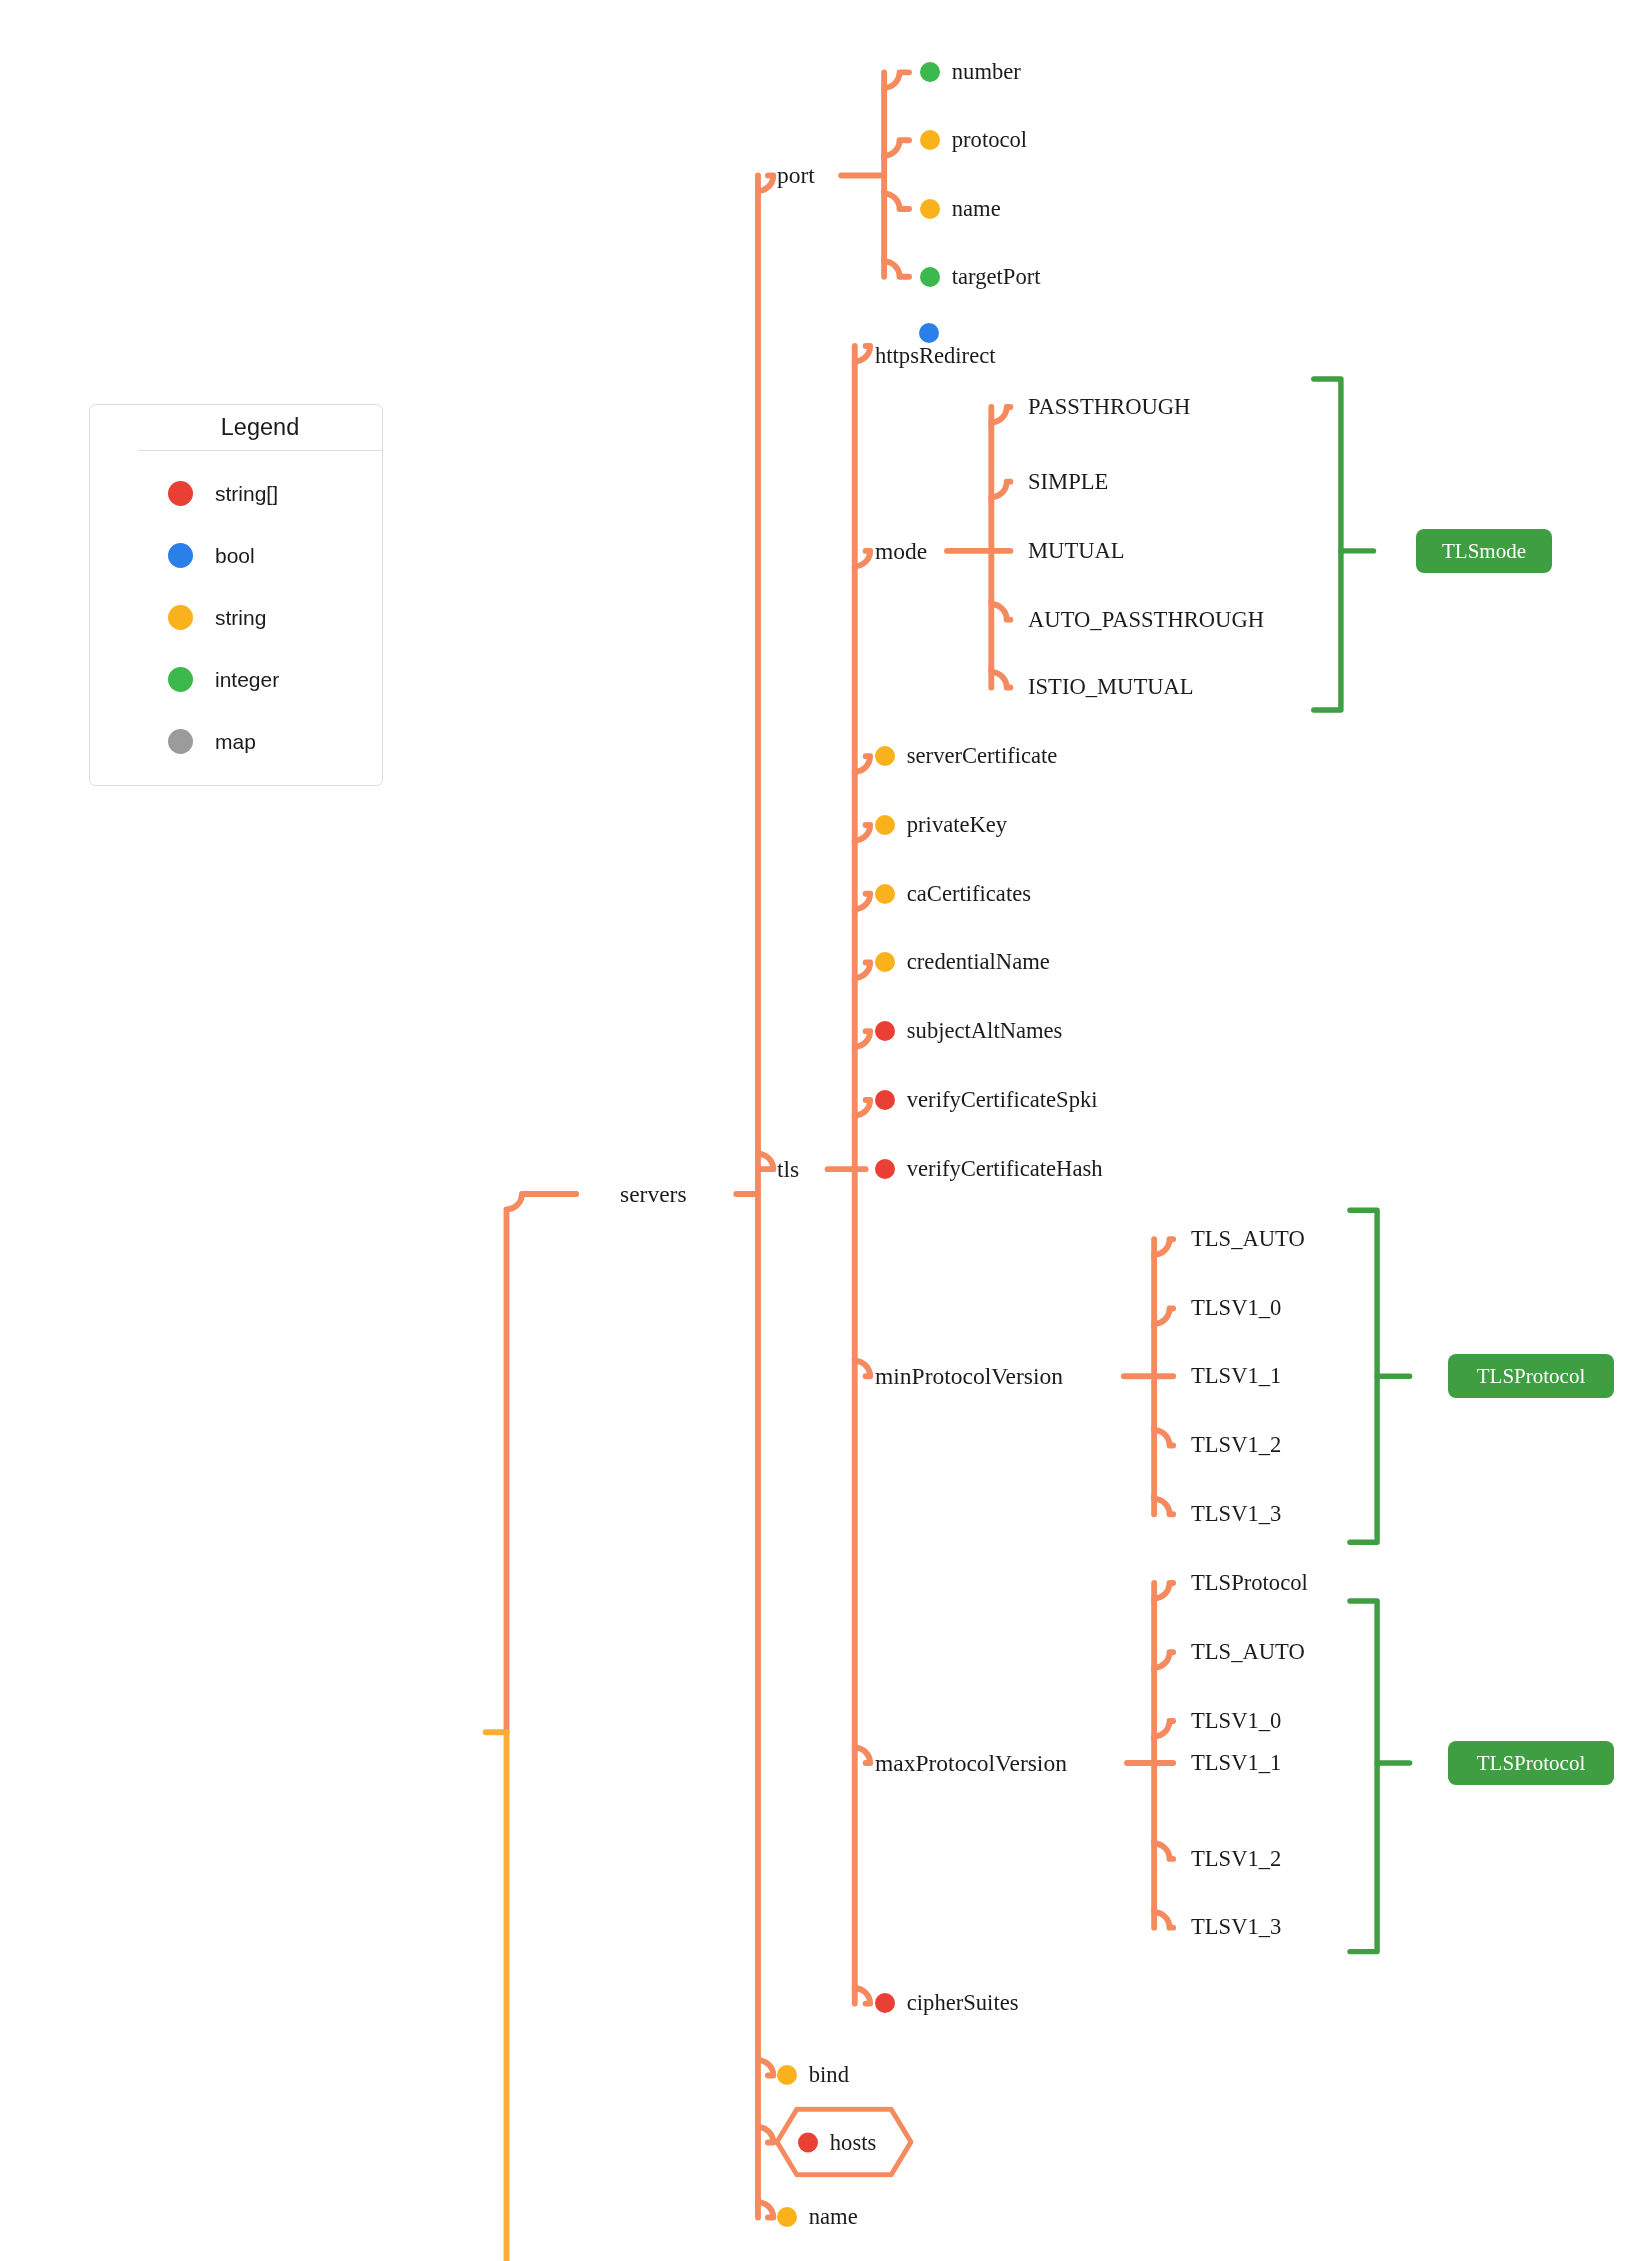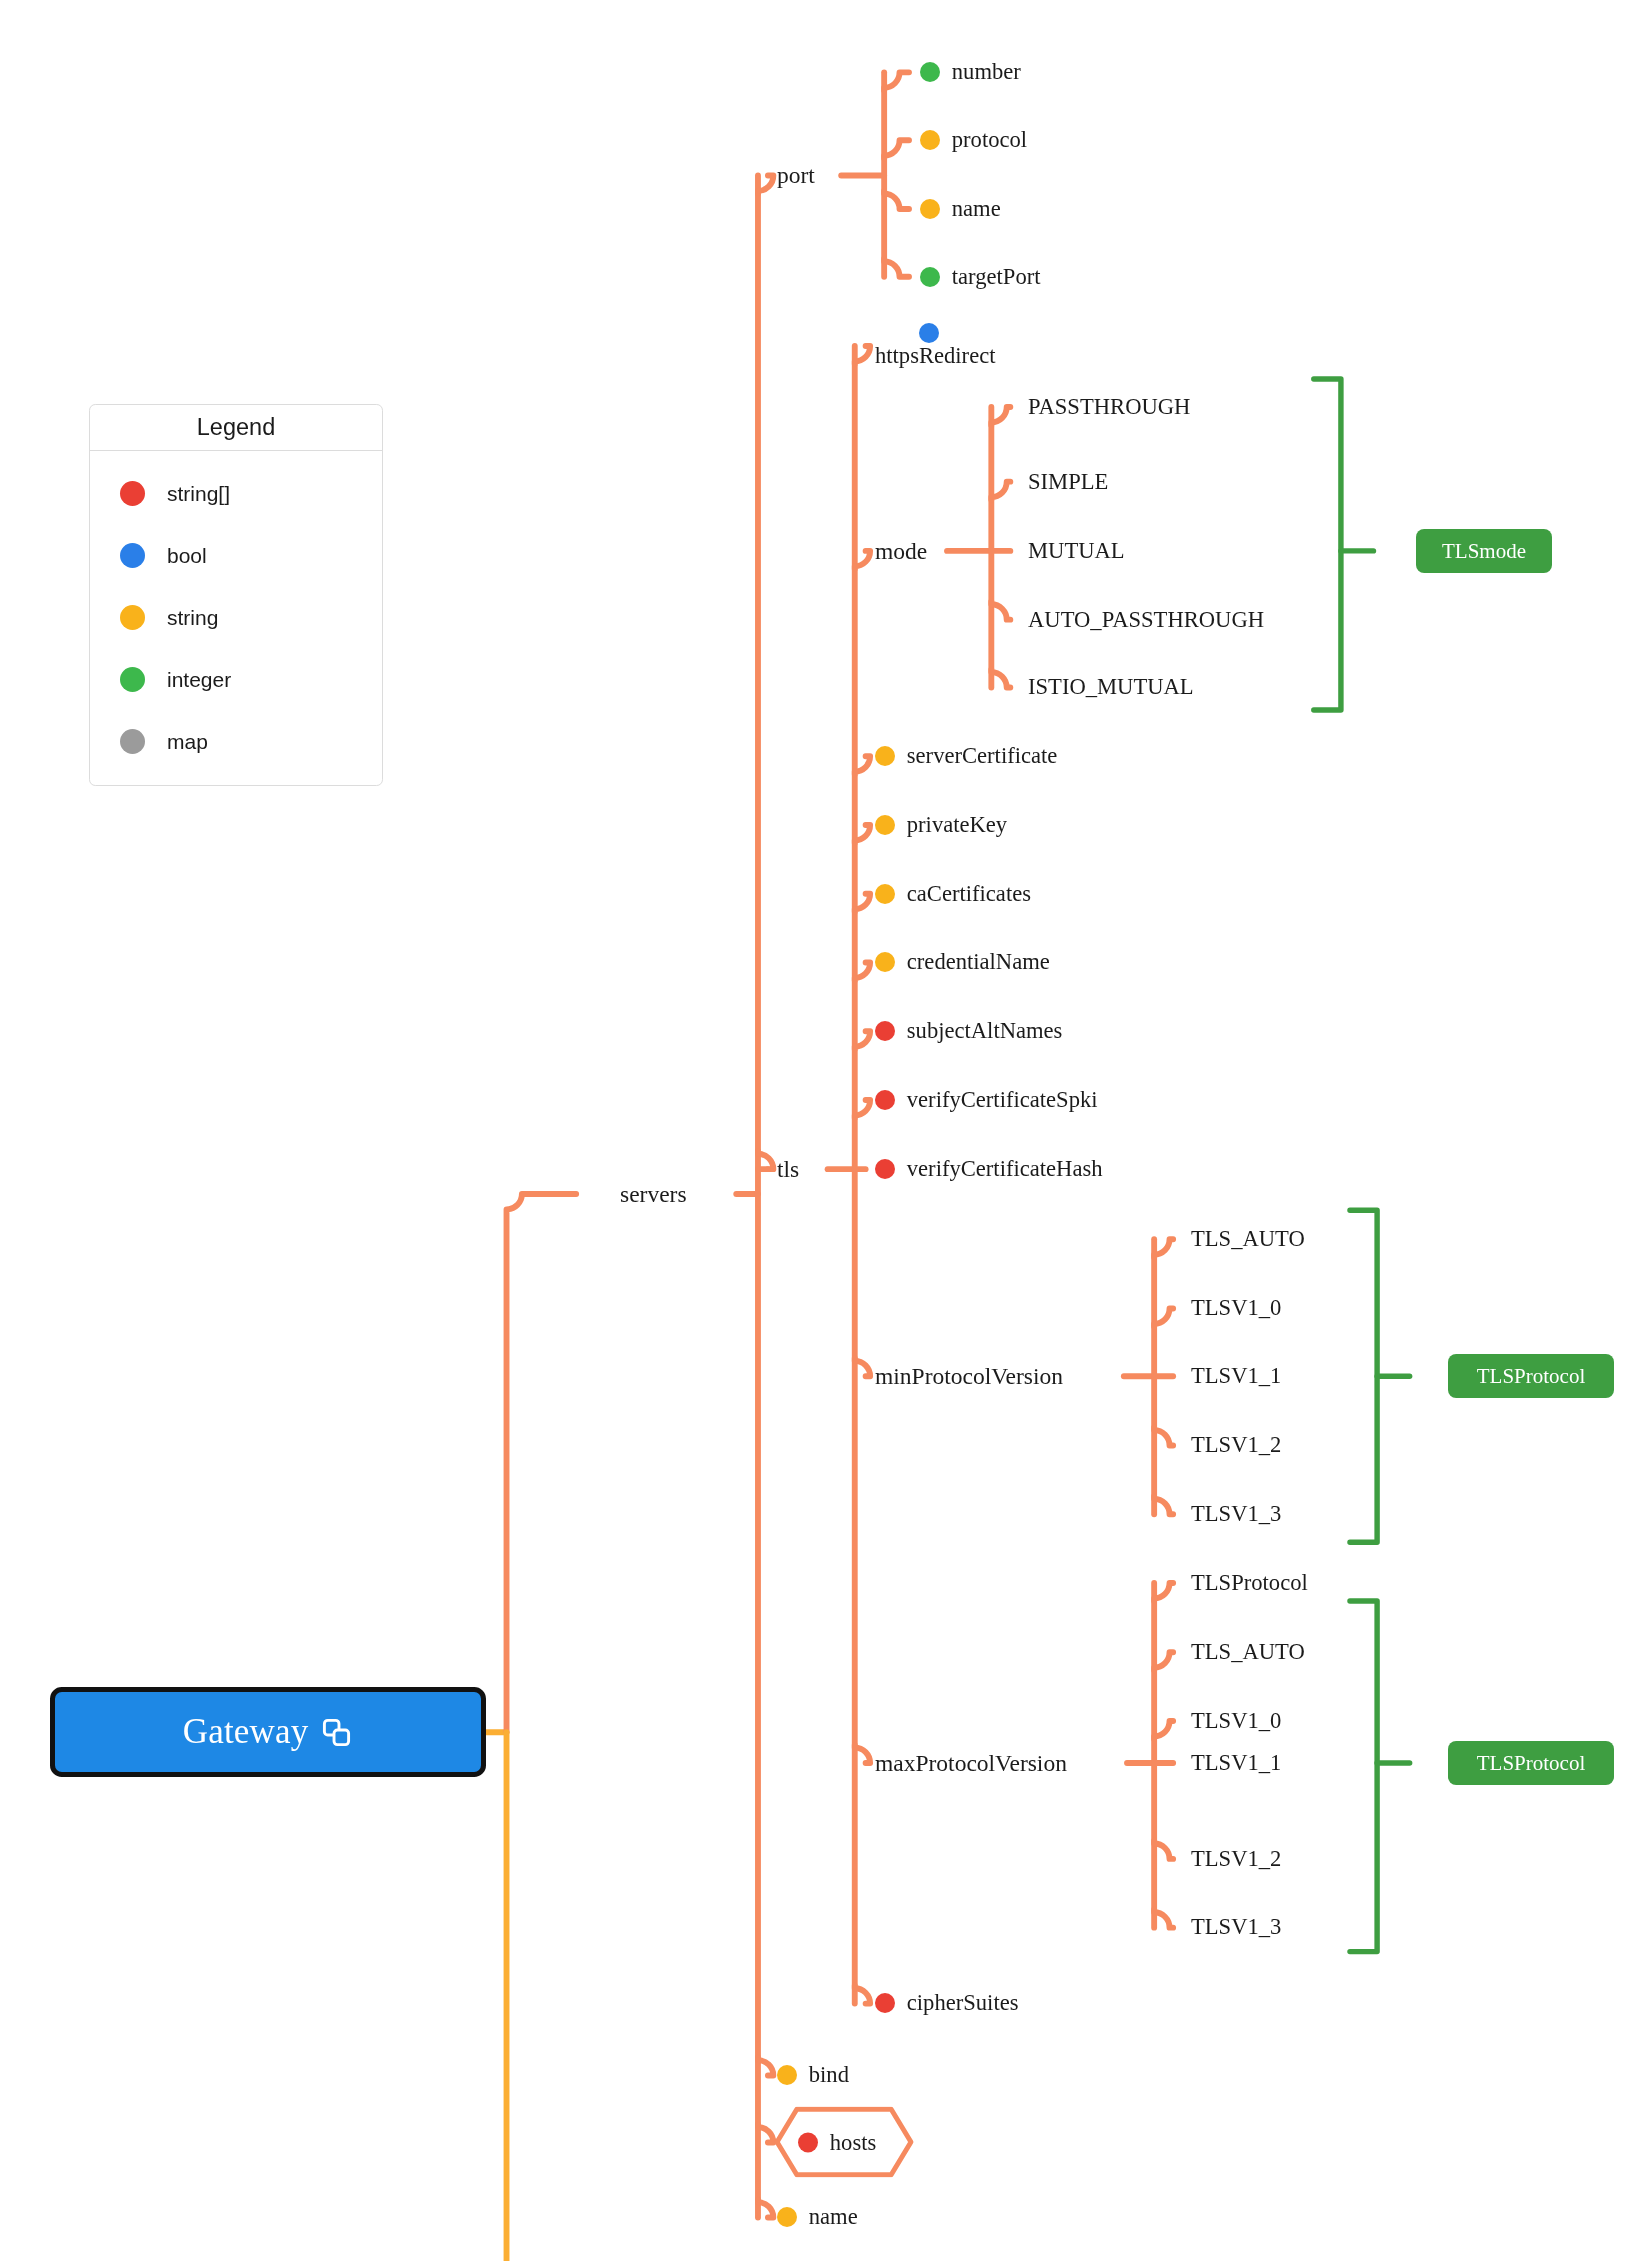--- a/index.html
+++ b/index.html
@@ -35,21 +35,21 @@
   #root-node .rlbl{font-size:35px;letter-spacing:0.2px;}
   #root-node .ricon{margin-left:11.8px;display:inline-flex;align-items:center;}
 
   
   .badge{position:absolute;transform:translateY(-50%);display:flex;align-items:center;
          justify-content:center;border-radius:8.1px;box-sizing:border-box;}
   .badge .blbl{font-size:21px;color:#ffffff;}
 
   
   #legend{position:absolute;box-sizing:border-box;background:#ffffff;
-          border:1.4px solid #dcdcdc;border-radius:6.3px;overflow:hidden;}
+          border:1.4px solid #dcdcdc;border-radius:6.3px;overflow:hidden;padding-left:48px;}
   #legend .ltitle{display:flex;align-items:center;justify-content:center;
      height:45px;font-size:23.5px;color:#1b1b1b;
      font-family:"Liberation Sans","DejaVu Sans",sans-serif;
      border-bottom:1.4px solid #dcdcdc;}
   #legend .litems{padding:11.8px 0 11.8px 0;}
   #legend .lrow{display:flex;align-items:center;height:62px;padding-left:30px;}
   #legend .lrow .dot{width:25px;height:25px;border-radius:50%;margin-right:22px;flex:0 0 auto;}
   #legend .lrow .lname{font-size:21px;color:#1b1b1b;
      font-family:"Liberation Sans","DejaVu Sans",sans-serif;}
 </style>
@@ -138,29 +138,20 @@
           <span class="dot" style="background: rgb(61, 184, 76);"></span>
           <span class="lname">integer</span>
         </div>
         <div class="lrow">
           <span class="dot" style="background: rgb(155, 155, 155);"></span>
           <span class="lname">map</span>
         </div>
       </div>
   </div>
 
-  <div id="root-node" style="left: 50px; top: 1732px; width: 436px; height: 90px; background: rgb(30, 136, 229); border: 5px solid rgb(17, 17, 17); color: rgb(255, 255, 255);">
-    <span class="rlbl">Gateway</span>
-    <span class="ricon">
-      <svg width="33" height="33" viewBox="0 0 24 24" fill="none" stroke="#ffffff" stroke-width="2.1" stroke-linecap="round" stroke-linejoin="round">
-        <rect x="3.2" y="3.2" width="10.6" height="10.6" rx="2.4"></rect>
-        <rect x="10.2" y="10.2" width="10.6" height="10.6" rx="2.4" fill="#1E88E5"></rect>
-      </svg>
-    </span>
-  </div>
 
   <div id="nodes">
       <div class="node node branch" style="left: 584px; top: 1194px; margin-left: 36px;">
         <span class="lbl">servers</span>
       </div>
       <div class="node node branch" style="left: 777px; top: 175px;">
         <span class="lbl">port</span>
       </div>
       <div class="node prop" style="left: 920px; top: 72px;">
         <span class="dot" style="background: rgb(61, 184, 76);"></span>

